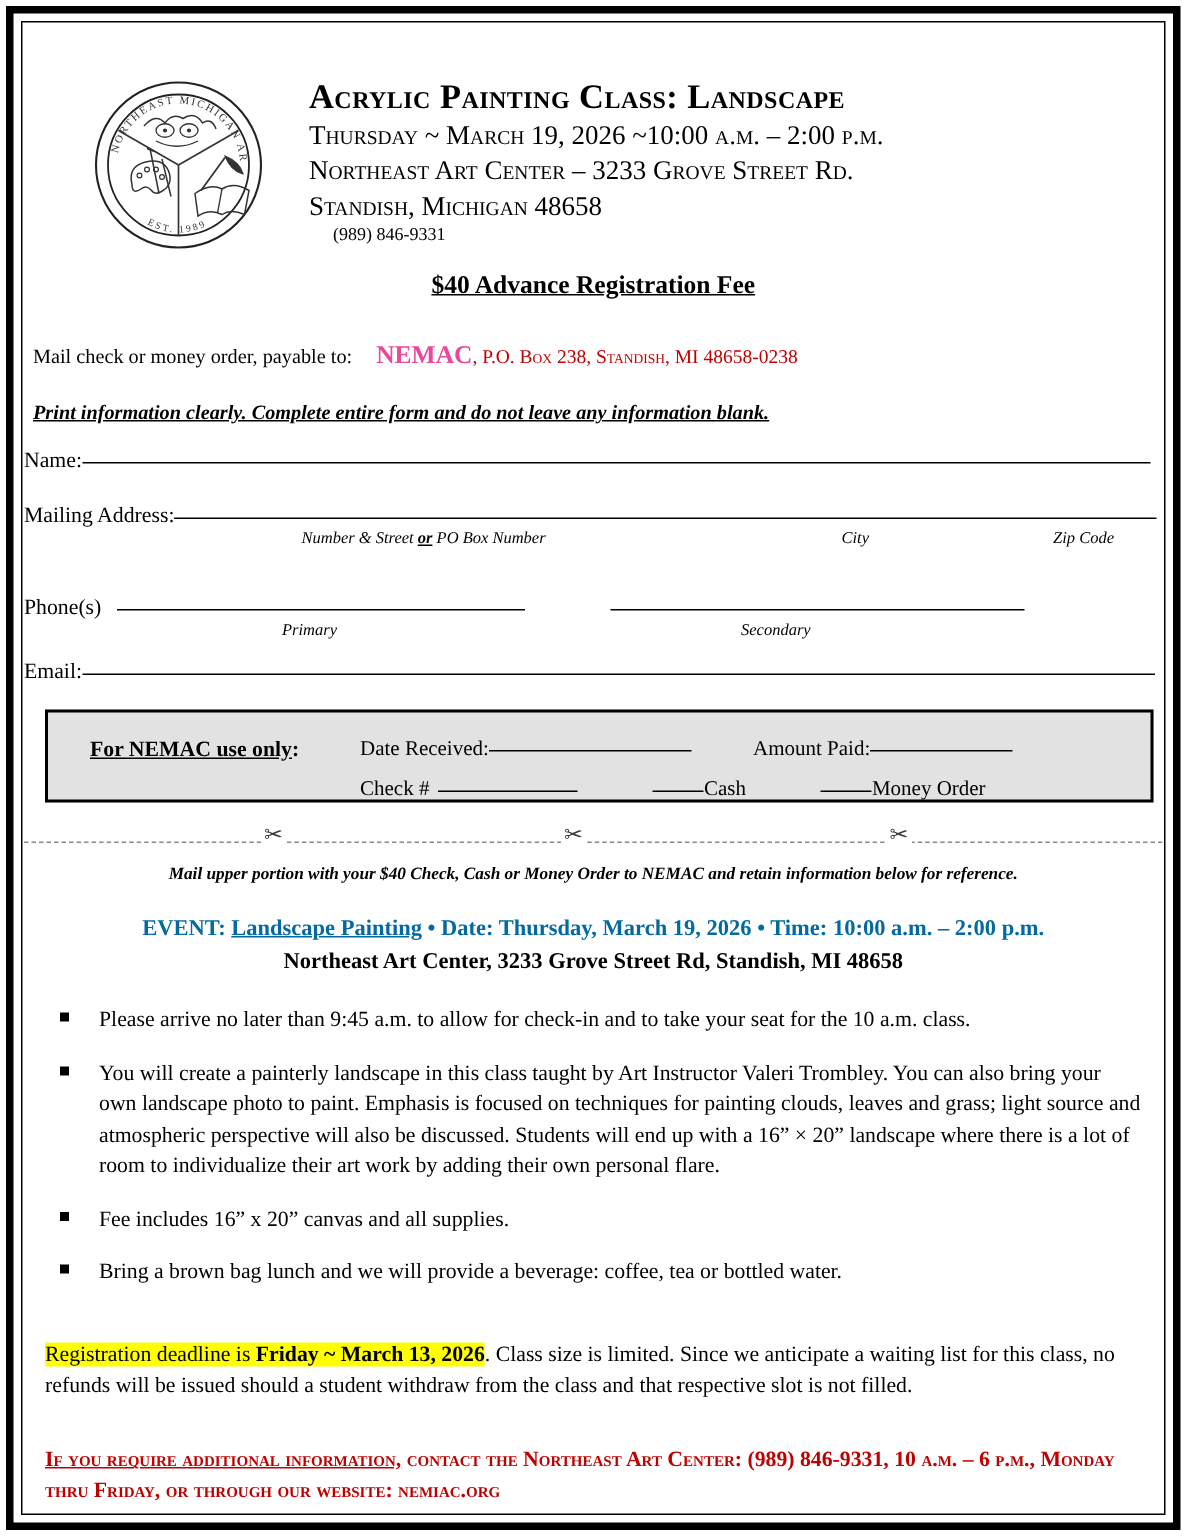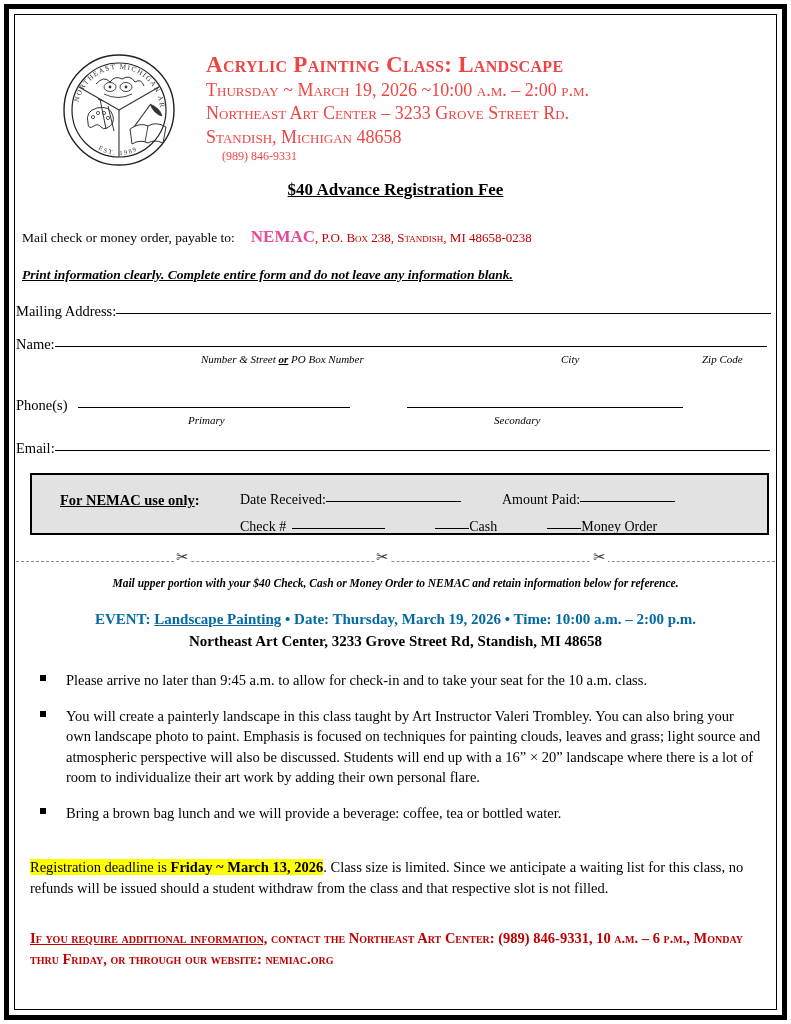--- a/index.html
+++ b/index.html
@@ -59,21 +59,21 @@
     height: 118px;
   }
   .seal svg { display: block; }
 
   .header-text {
     position: absolute;
     left: 190px;
     top: 35px;
     right: 10px;
   }
-  .red { color: #ef4444; }
+  .red { color: #000000; }
   .title-main {
     font-size: 23px;
     font-weight: bold;
     font-variant: small-caps;
     letter-spacing: 0.3px;
     line-height: 1.22;
     white-space: nowrap;
   }
   .title-line {
     font-size: 18px;
@@ -352,26 +352,26 @@
     <div class="fee-heading">$40 Advance Registration Fee</div>
 
     <div class="payable-row">
       <span class="payable-label">Mail check or money order, payable to:</span><span class="nemac-big">NEMAC</span><span class="nemac-addr">, P.O. Box 238, Standish, MI  48658-0238</span>
     </div>
 
     <div class="print-note">Print  information clearly.  Complete entire form and do not leave any information blank.</div>
 
     <div class="form-area">
 
+      <div class="field-row" style="margin-top:16px;">
+        <span class="field-label">Name:</span><span class="rule" style="width:712px;"></span>
+      </div>
+
       <div class="field-row" style="margin-top:20px;">
         <span class="field-label">Mailing Address:</span><span class="rule" style="width:655px;"></span>
-      </div>
-
-      <div class="field-row" style="margin-top:16px;">
-        <span class="field-label">Name:</span><span class="rule" style="width:712px;"></span>
       </div>
       <div class="sublabel-row">
         <span class="sublabel" style="left:185px;">Number &amp;  Street <u><b>or</b></u> PO Box Number</span>
         <span class="sublabel" style="left:545px;">City</span>
         <span class="sublabel" style="left:686px;">Zip Code</span>
       </div>
 
       <div class="field-row" style="margin-top:28px;">
         <span class="field-label">Phone(s)</span><span class="rule" style="width:272px; margin-left:10px;"></span><span class="rule" style="width:276px; margin-left:57px;"></span>
       </div>
@@ -413,20 +413,21 @@
       <div class="bullet-item">
         <span class="bullet-mark"></span>
         <span>Please arrive no later than 9:45 a.m. to allow for check-in and to take your seat for the 10 a.m. class.</span>
       </div>
       <div class="bullet-item">
         <span class="bullet-mark"></span>
         <span>You will create a painterly landscape in this class taught by Art Instructor Valeri Trombley. You can also bring your own landscape photo to paint. Emphasis is focused on techniques for painting clouds, leaves and grass; light source and atmospheric perspective will also be discussed. Students will end up with a 16” × 20” landscape where there is a lot of room to individualize their art work by adding their own personal  flare.</span>
       </div>
       <div class="bullet-item">
         <span class="bullet-mark"></span>
+        <span>Fee includes 16” x 20” canvas and all supplies.</span>
       </div>
       <div class="bullet-item">
         <span class="bullet-mark"></span>
         <span>Bring a brown bag lunch and we will provide a beverage: coffee, tea or bottled water.</span>
       </div>
     </div>
 
     <div class="deadline-para"><span class="hl">Registration deadline is </span><b class="hl">Friday ~ March 13, 2026</b><span>.  Class size is limited.  Since we anticipate a waiting list for this class, no refunds will be issued should a student withdraw from the class and that respective slot is not filled.</span></div>
 
     <div class="footer"><u>If you require additional information,</u><span> contact the Northeast Art Center: (989) 846-9331, 10 a.m. – 6 p.m.,  Monday thru Friday, or through our website:  nemiac.org</span></div>

